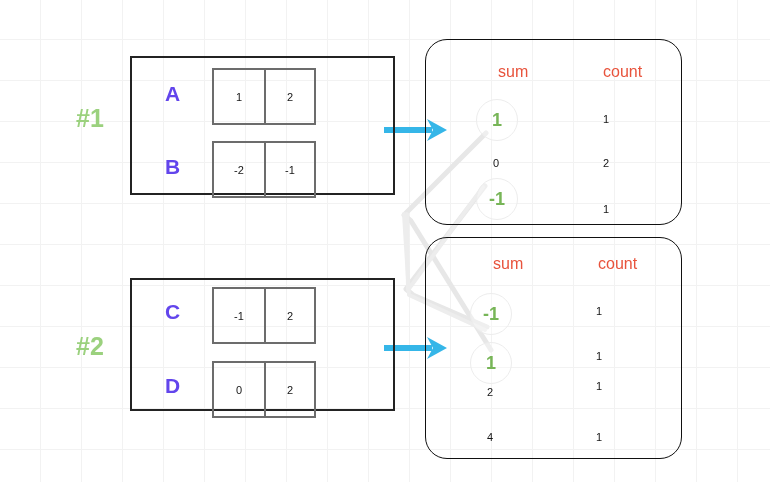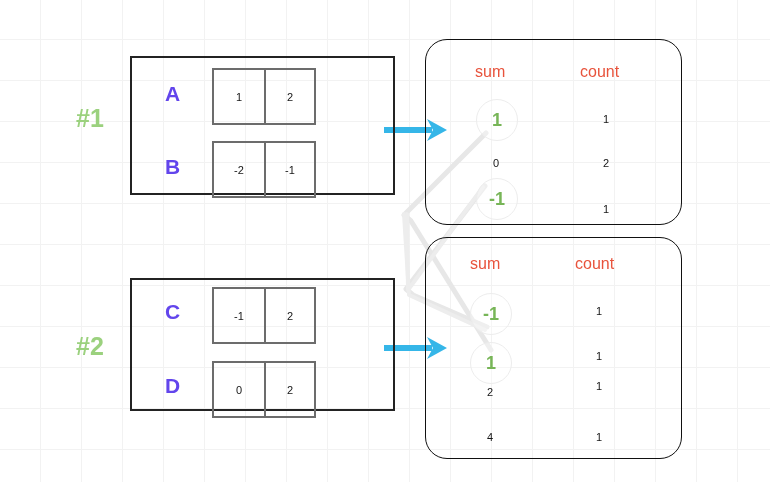--- a/index.html
+++ b/index.html
@@ -64,20 +64,21 @@
     box-sizing:border-box;
     background:transparent;
   }
   .col-head{
     position:absolute;
     color:#e8533c;
     font-size:16px;
     font-weight:400;
     line-height:1;
     white-space:nowrap;
+    margin-left:23px;
   }
   .val{
     position:absolute;
     font-size:11px;
     color:#151515;
     line-height:1;
     white-space:nowrap;
     transform:translate(-50%,-50%);
   }
   .val.hl{

